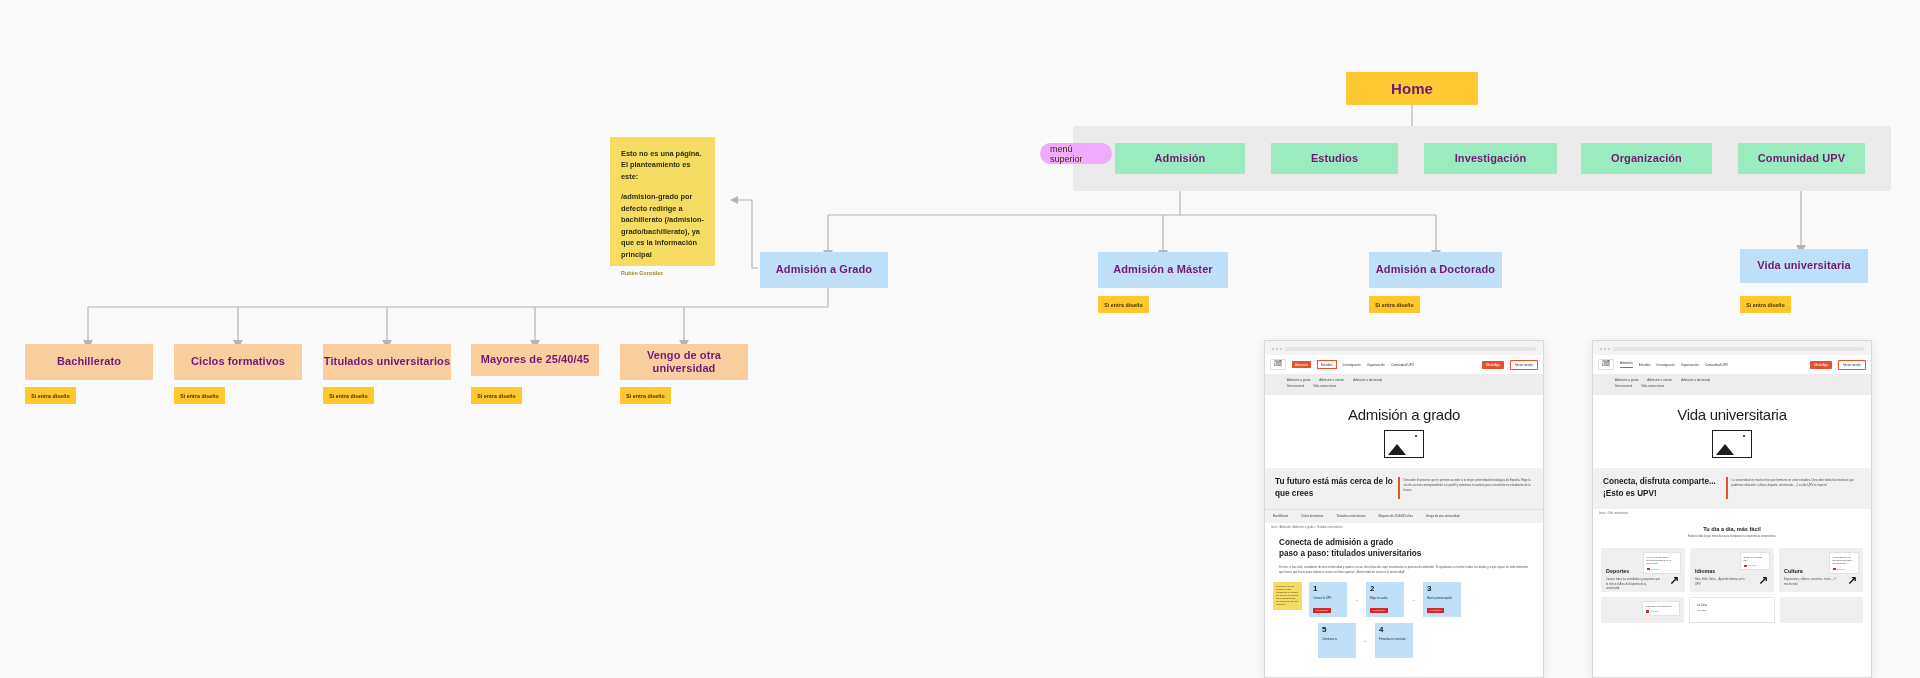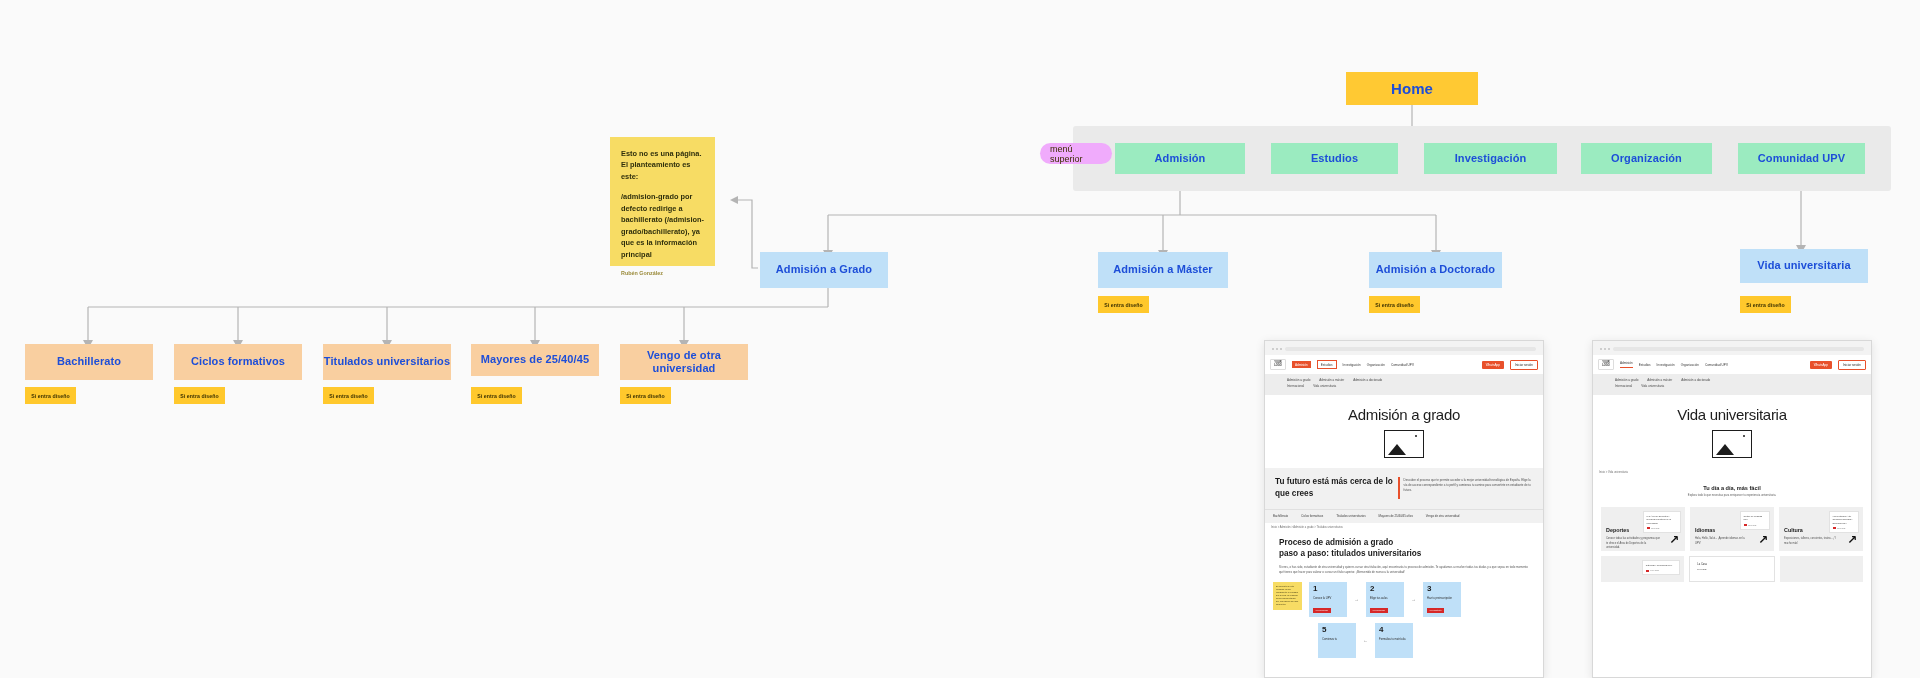--- a/index.html
+++ b/index.html
@@ -13,21 +13,21 @@
   .canvas{position:absolute;inset:0;}
   svg.wires{position:absolute;left:0;top:0;width:1920px;height:678px;pointer-events:none;}
 
   
   .node{
     position:absolute;
     display:flex;align-items:center;justify-content:center;
     text-align:center;
     font-weight:700;
     letter-spacing:.1px;
-    color:#1d4ed8;
+    color:#701a75;
     box-sizing:border-box;
     line-height:1.2;
   }
   .node.home{background:#FFC933;font-size:15px;}
   .node.green{background:#9BEBC0;font-size:11px;}
   .node.blue{background:#BFE0F8;font-size:11px;}
   .node.orange{background:#F9CFA0;font-size:11px;}
 
   .tag{
     position:absolute;background:#FFC82C;
@@ -285,21 +285,21 @@
       </div>
       <div class="tabsrow">
         <span class="t">Bachillerato</span>
         <span class="t">Ciclos formativos</span>
         <span class="t">Titulados universitarios</span>
         <span class="t">Mayores de 25/40/45 años</span>
         <span class="t">Vengo de otra universidad</span>
       </div>
       <div class="crumb">Inicio &gt; Admisión &gt; Admisión a grado &gt; Titulados universitarios</div>
       <div class="sec">
-        <h3>Proceso de admisión a grado</h3>
+        <h3>Conecta de admisión a grado</h3>
         <h3>paso a paso: titulados universitarios</h3>
         <div class="blurb">Si eres, o has sido, estudiante de otra universidad y quieres cursar otra titulación, aquí encontrarás tu proceso de admisión. Te ayudamos a resolver todas tus dudas y a que sepas en todo momento qué tienes que hacer para valorar o cursar un título superior. ¡Bienvenido de nuevo a la universidad!</div>
       </div>
       <div class="steps">
         <div class="stepnote">El concepto de este recuadro es que visualmente el recuadro que al final va a marcar seguir representando así, era hacerlo sin usar conceptos.</div>
         <div class="card">
           <div class="n">1</div>
           <div class="lb">Conoce la UPV</div>
           <div class="cta">Ver selección</div>
         </div>
@@ -361,20 +361,25 @@
         </div>
         <div class="row">
           <span class="s">Internacional</span>
           <span class="s">Vida universitaria</span>
         </div>
       </div>
       <div class="hero">
         <h1>Vida universitaria</h1>
         <div class="imgph"></div>
       </div>
+      <div class="band">
+        <h2>Conecta, disfruta comparte...¡Esto es UPV!</h2>
+        <div class="accent"></div>
+        <div class="para">La universidad es mucho más que formarte en unos estudios. Descubre todos los servicios que podemos ofrecerte: cultura, deporte, orientación... ¡La vida UPV te espera!</div>
+      </div>
       <div class="crumb">Inicio &gt; Vida universitaria</div>
       <div class="tdrow">
         <h4>Tu día a día, más fácil</h4>
         <div class="sb">Explora todo lo que necesitas para enriquecer tu experiencia universitaria.</div>
       </div>
       <div class="tiles">
         <div class="tile">
           <div class="mini">
             <div class="mt">Ir al Área de Deportes y servicios deportivos de la universidad</div>
             <div class="mr"><span class="md"></span><span>Leer más</span></div>

